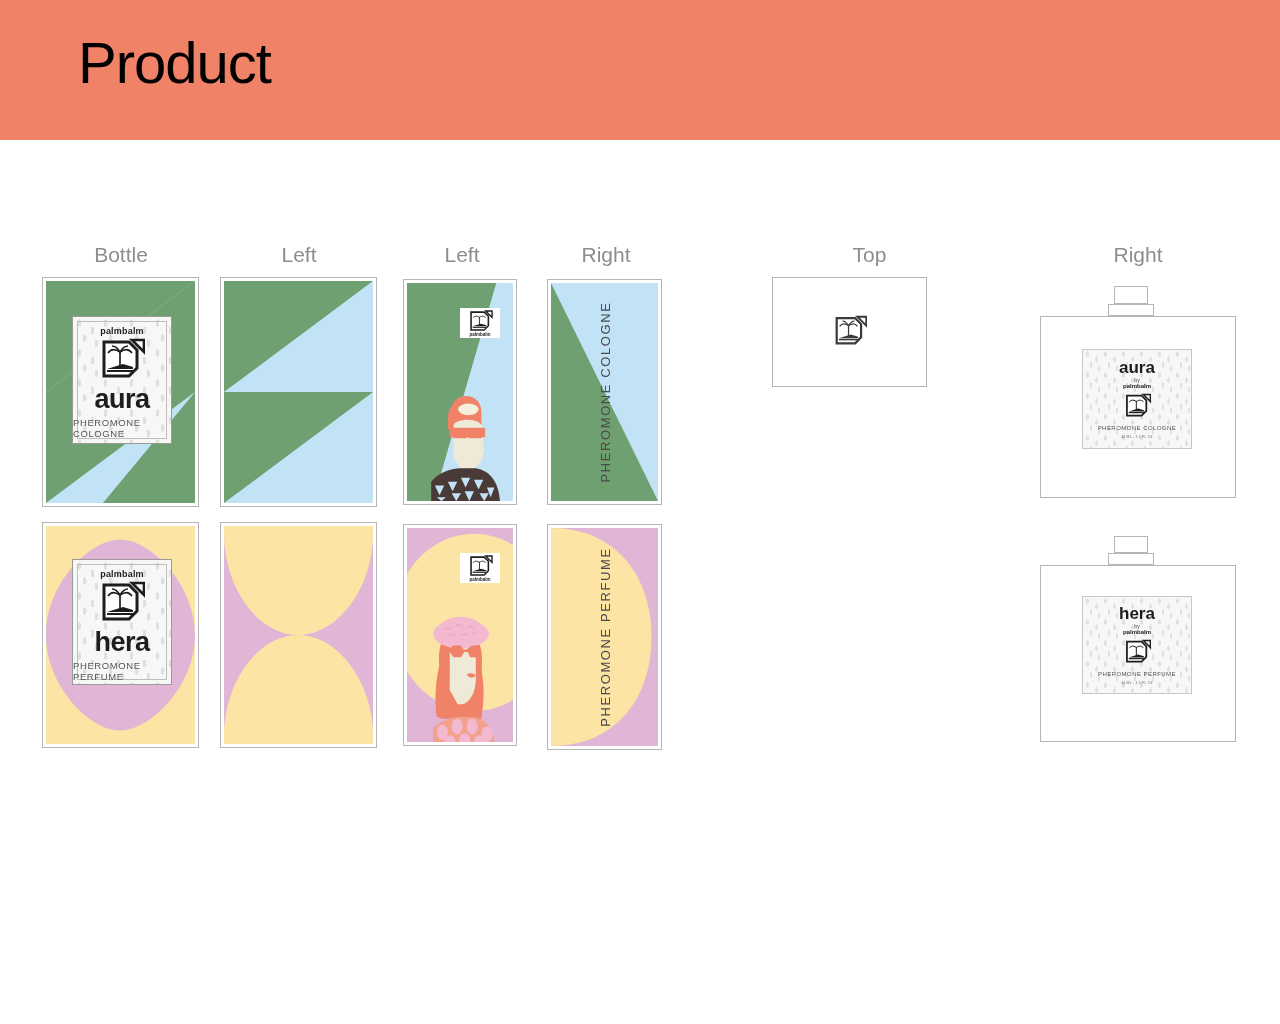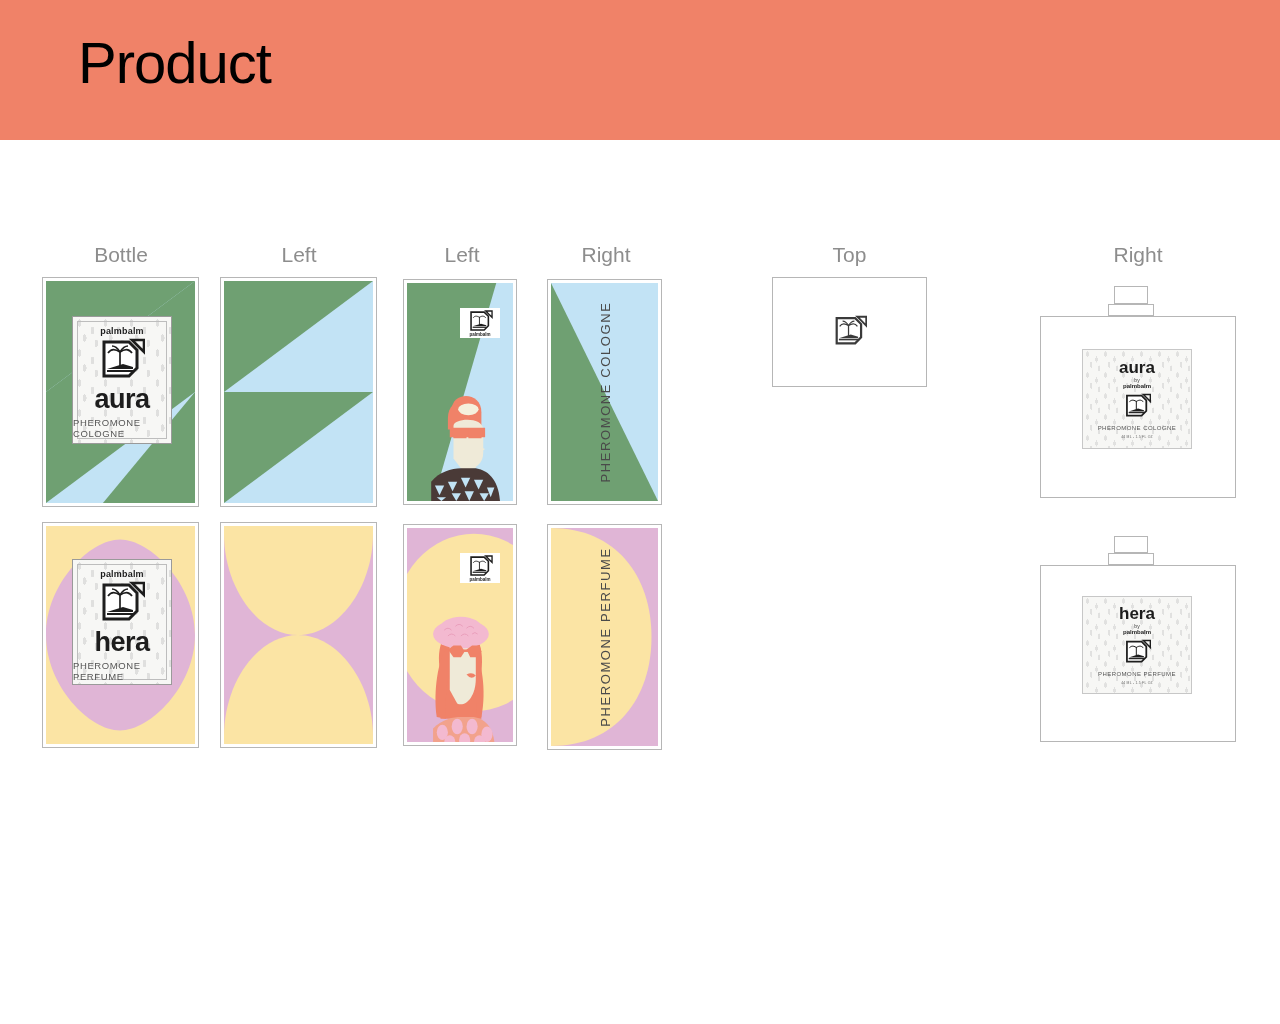--- a/index.html
+++ b/index.html
@@ -113,21 +113,21 @@
 <body>
 
 <div class="header">
   <div class="header-title">Product</div>
 </div>
 
 <div class="col-label" style="left:42px;top:243px;width:158px;">Bottle</div>
 <div class="col-label" style="left:220px;top:243px;width:158px;">Left</div>
 <div class="col-label" style="left:403px;top:243px;width:118px;">Left</div>
 <div class="col-label" style="left:547px;top:243px;width:118px;">Right</div>
-<div class="col-label" style="left:772px;top:243px;width:155px;">Top</div>
+<div class="col-label" style="left:792px;top:243px;width:155px;">Top</div>
 <div class="col-label" style="left:1040px;top:243px;width:196px;">Right</div>
 
 <div class="panel" style="left:42px;top:277px;width:157px;height:230px;">
   <div class="panel-inner">
     <svg class="fill" viewBox="0 0 157 230" preserveAspectRatio="none">
       <rect x="0" y="0" width="157" height="230" fill="#C2E3F5"></rect>
       <polygon points="0,0 157,0 0,115" fill="#6FA072"></polygon>
       <polygon points="157,0 157,115 0,115" fill="#6FA072"></polygon>
       <polygon points="0,115 157,115 0,230" fill="#6FA072"></polygon>
       <polygon points="157,115 157,230 60,230" fill="#6FA072"></polygon>

